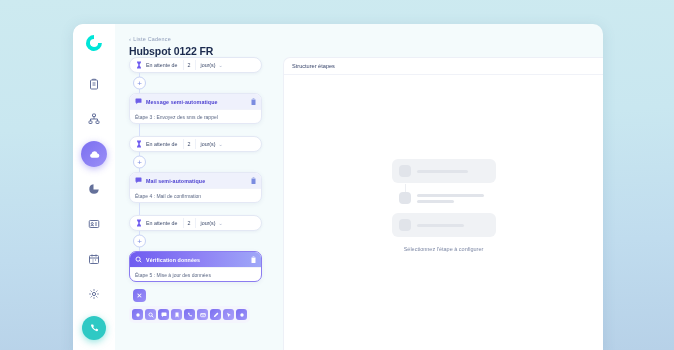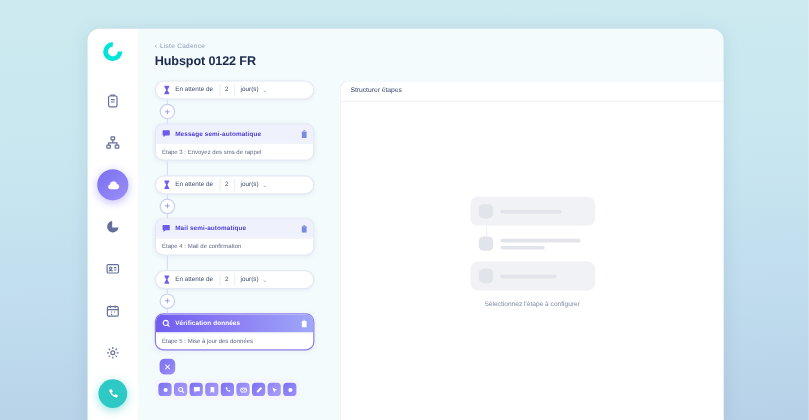--- a/index.html
+++ b/index.html
@@ -73,21 +73,20 @@
     font-size: 5.4px;
     color: #8d9bb8;
     letter-spacing: .25px;
     display: flex; align-items: center; gap: 2px;
     margin-bottom: 3px;
   }
   #breadcrumb .chev { font-size: 6px; line-height: 1; }
   #page-title {
     font-size: 10.5px; font-weight: bold; color: #1b2a4e;
     letter-spacing: -.1px;
-    margin-bottom: 10px;
   }
 
   #panes { display: flex; flex: 1; min-height: 0; gap: 14px; }
 
   
   #flow-col {
     width: 140px; flex: 0 0 140px;
     display: flex; flex-direction: column; align-items: flex-start;
     position: relative;
   }

